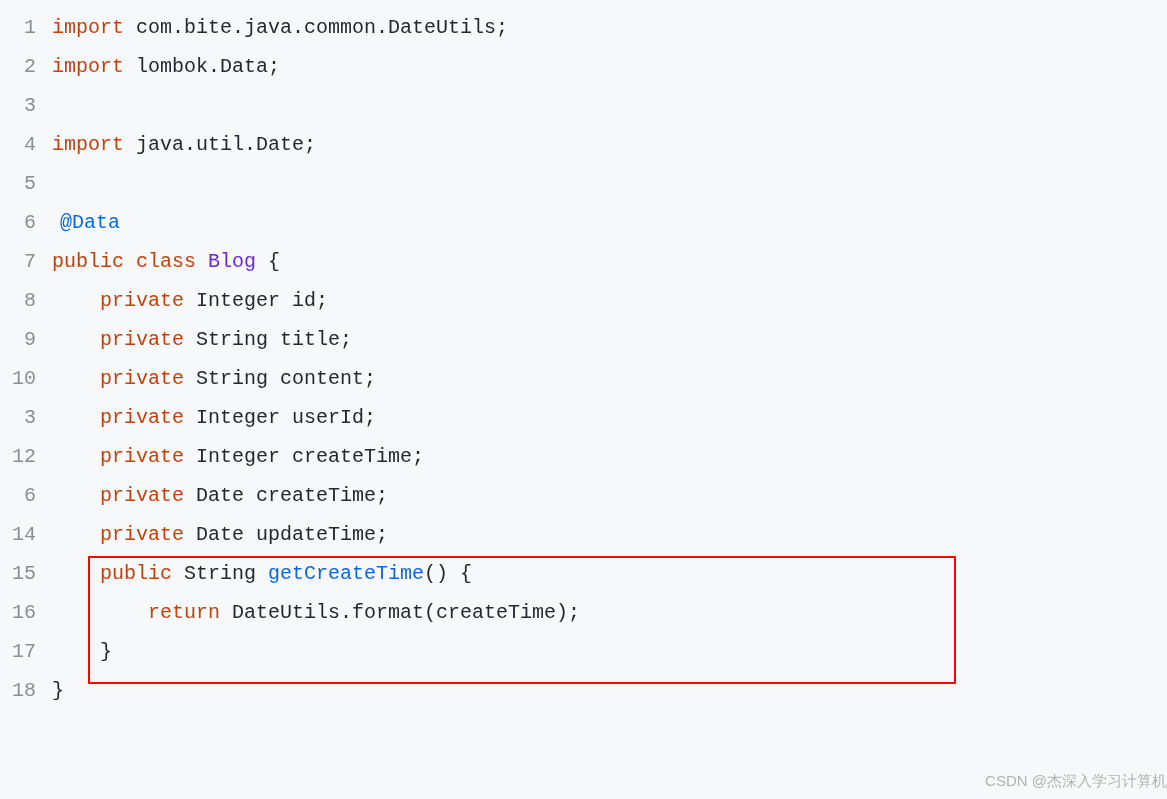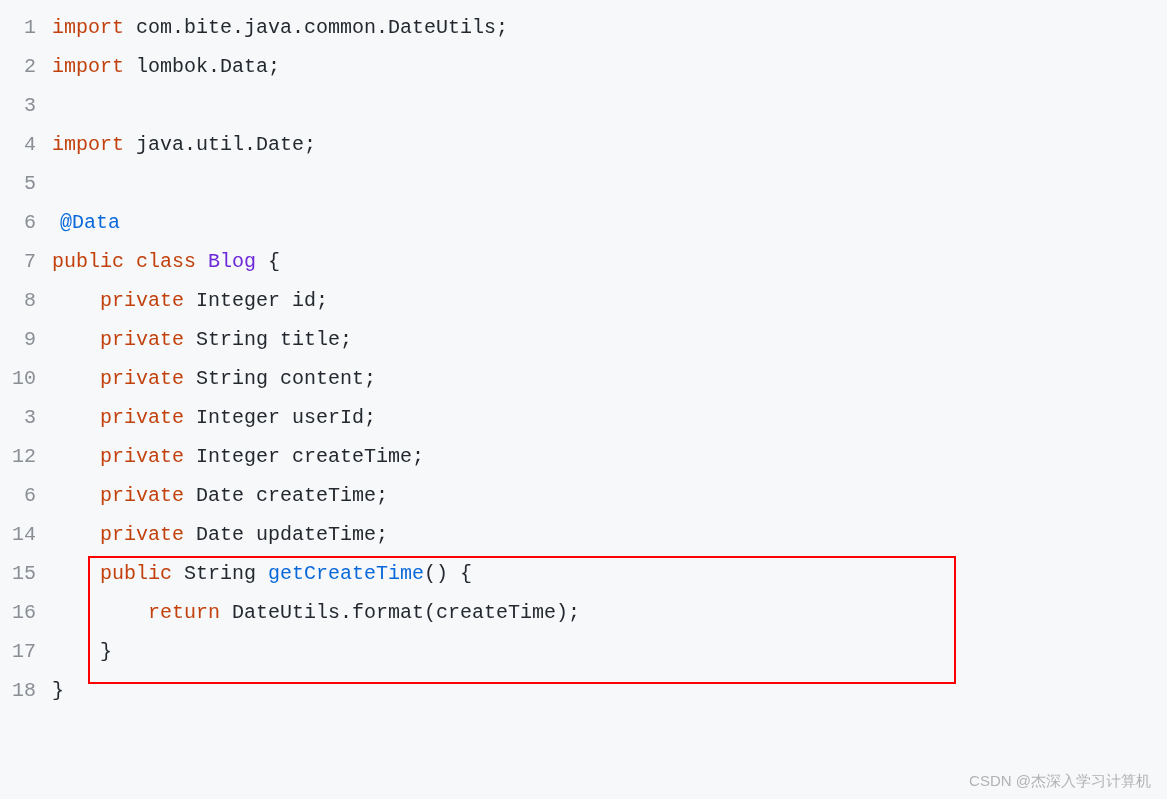--- a/index.html
+++ b/index.html
@@ -48,21 +48,21 @@
       border: 2px solid #ff0000;
       pointer-events: none;
     }
     .arrow-svg {
       position: absolute;
       pointer-events: none;
     }
     .watermark {
       position: absolute;
       bottom: 8px;
-      right: 16px;
+      right: 0;
       color: rgba(120,120,120,0.55);
       font-family: sans-serif;
       font-size: 15px;
     }
   </style>
 </head>
 <body>
 
 <div class="code-container">
   <div class="gutter" id="gutter">

